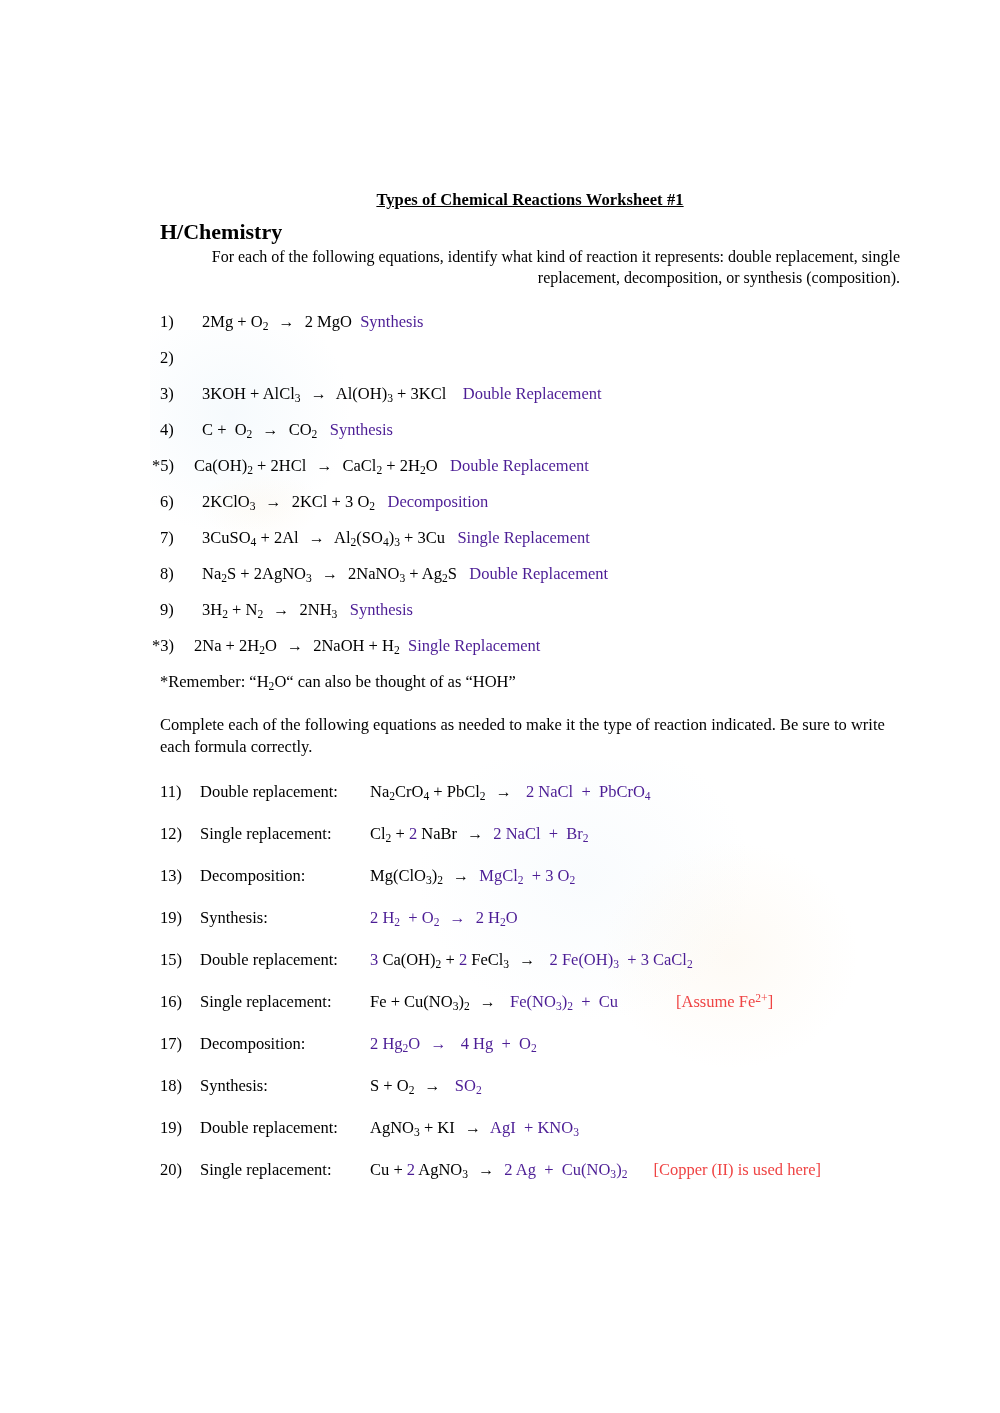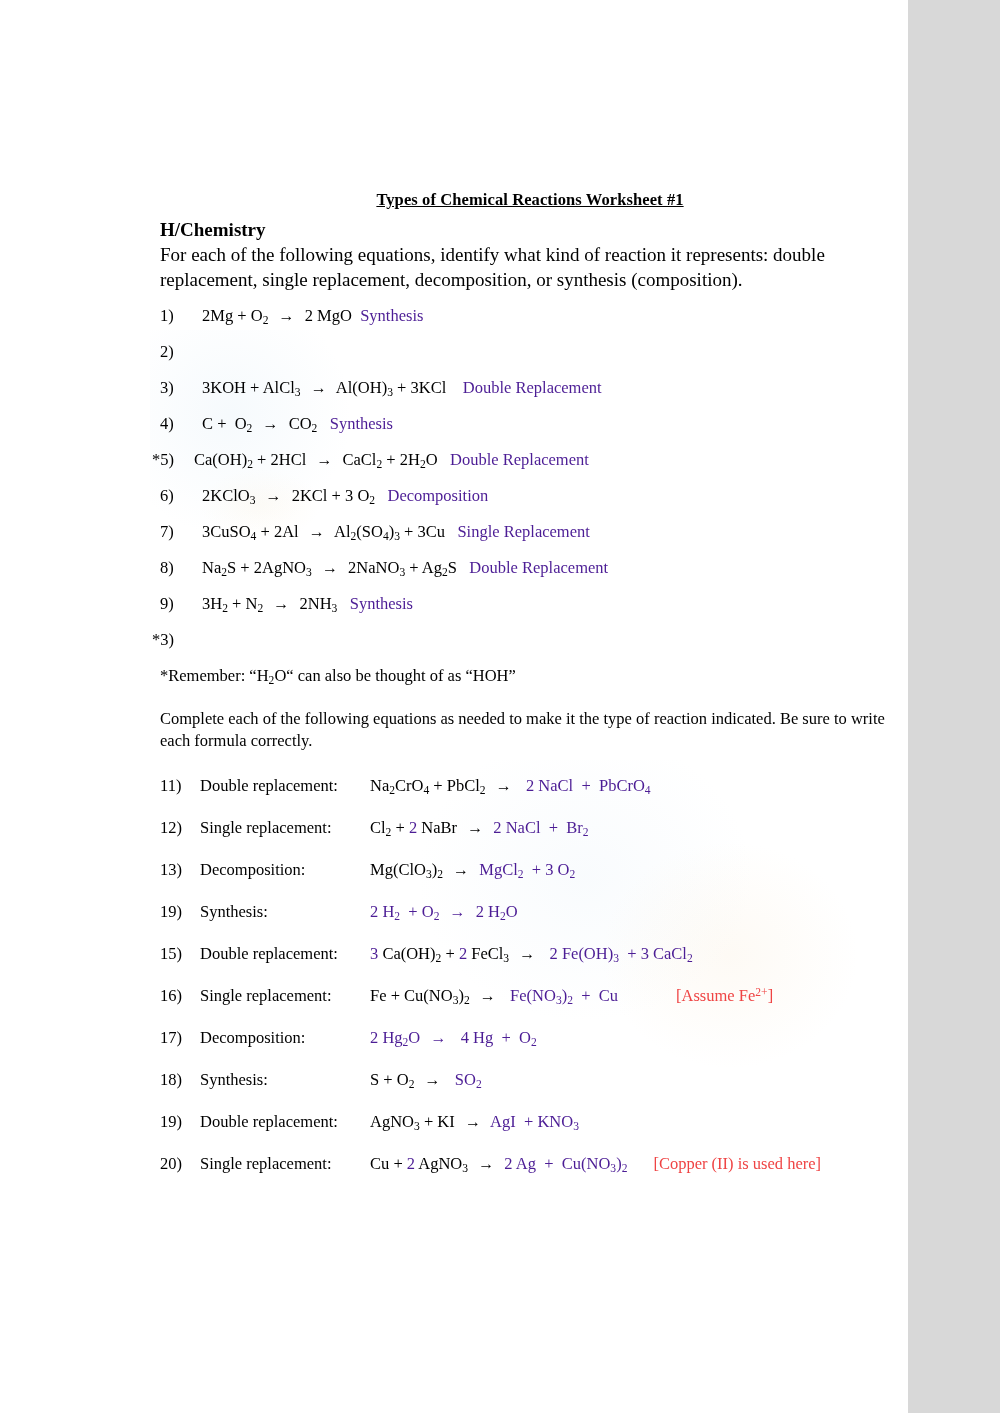--- a/index.html
+++ b/index.html
@@ -7,48 +7,49 @@
     padding: 0;
     background: #d8d8d8;
   }
   body {
     width: 1000px;
     height: 1413px;
     font-family: "Liberation Serif", serif;
   }
   .page {
     position: relative;
-    width: 908px;
+    width: 1000px;
     height: 1413px;
     background: #ffffff;
     overflow: hidden;
   }
   .content {
     position: absolute;
     left: 160px;
     top: 190px;
     width: 740px;
   }
   .title {
     text-align: center;
     font-weight: bold;
     font-size: 16.5px;
     text-decoration: underline;
     letter-spacing: 0.1px;
     margin-bottom: 9px;
   }
   .course {
     font-weight: bold;
-    font-size: 19px;
+    font-size: 22px;
     margin-bottom: 1px;
   }
   .intro {
-    font-size: 19px;
+    font-size: 16px;
     line-height: 1.32;
-    margin-bottom: 14px;
+    margin-bottom: 24px;
+    text-align: right;
   }
   .eq-list {
     margin: 0;
     padding: 0;
   }
   .eq-row {
     display: flex;
     align-items: baseline;
     font-size: 16.5px;
     margin-bottom: 16px;
@@ -193,20 +194,21 @@
         <span class="eq-body">Na<sub>2</sub>S + 2AgNO<sub>3</sub> <span class="arrow">→</span> 2NaNO<sub>3</sub> + Ag<sub>2</sub>S &nbsp; <span class="ans">Double Replacement</span></span>
       </div>
 
       <div class="eq-row">
         <span class="eq-num">9)</span>
         <span class="eq-body">3H<sub>2</sub> + N<sub>2</sub> <span class="arrow">→</span> 2NH<sub>3</sub> &nbsp; <span class="ans">Synthesis</span></span>
       </div>
 
       <div class="eq-row">
         <span class="eq-num star">*3)</span>
+        <span class="eq-body">2Na + 2H<sub>2</sub>O <span class="arrow">→</span> 2NaOH + H<sub>2</sub> &nbsp;<span class="ans">Single Replacement</span></span>
       </div>
 
     </div>
 
     <div class="remember">*Remember: “H<sub>2</sub>O“ can also be thought of as “HOH”</div>
 
     <div class="instructions2">Complete each of the following equations as needed to make it the type of reaction indicated.  Be sure to write each formula correctly.</div>
 
     <div class="q-list">
 

